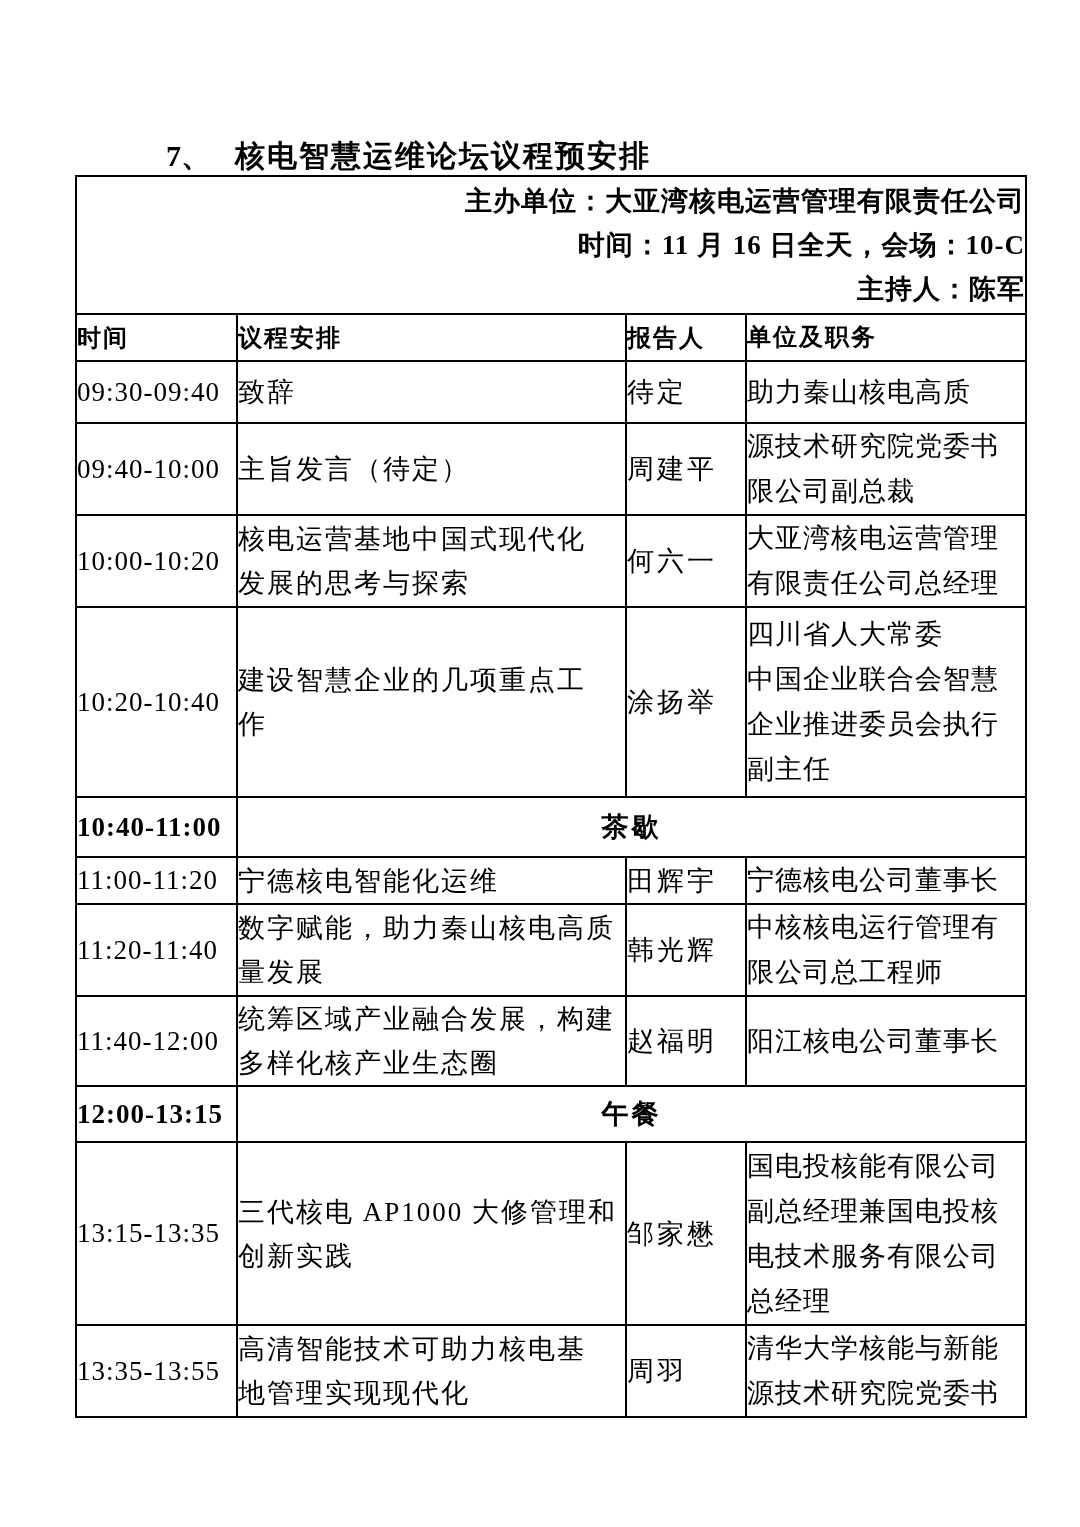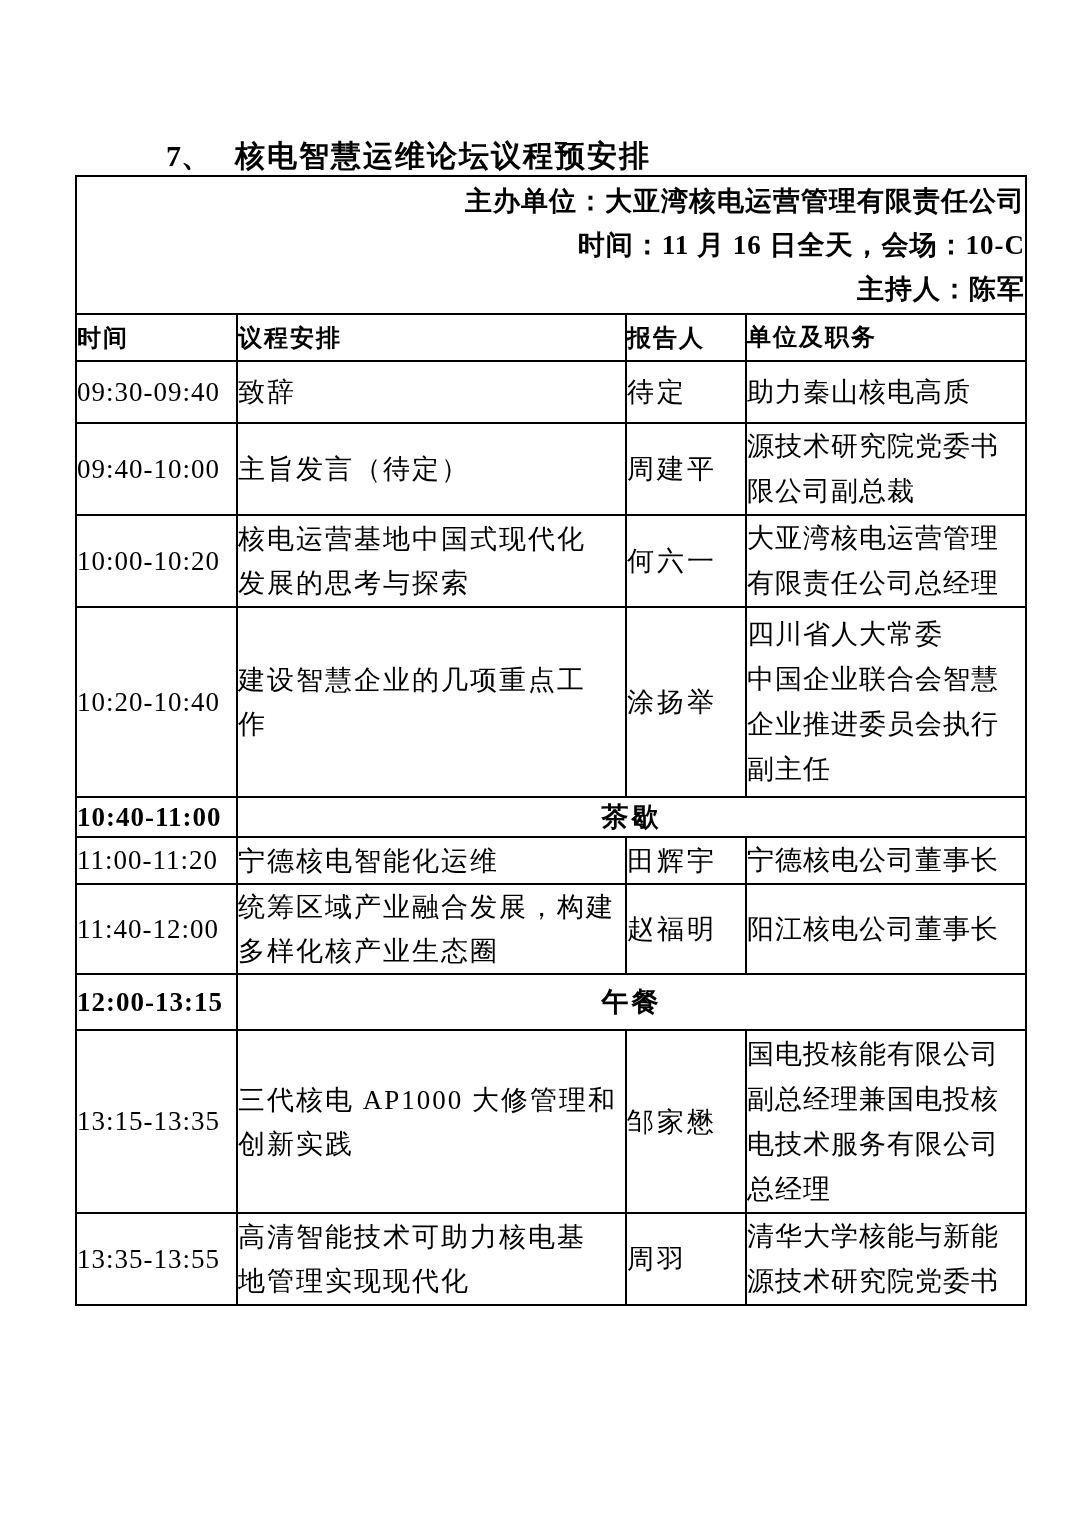--- a/index.html
+++ b/index.html
@@ -143,32 +143,44 @@
           <div class="line">作</div>
         </td>
         <td class="cell-speaker">涂扬举</td>
         <td class="cell-org">
           <div class="line">四川省人大常委</div>
           <div class="line">中国企业联合会智慧</div>
           <div class="line">企业推进委员会执行</div>
           <div class="line">副主任</div>
         </td>
       </tr>
-      <tr style="height: 40px;">
+      <tr style="height: 60px;">
         <td class="cell-time bold-time">10:40-11:00</td>
         <td colspan="3" class="break-cell">茶歇</td>
       </tr>
       <tr style="height: 44px;">
         <td class="cell-time">11:00-11:20</td>
         <td class="cell-agenda">
           <div class="line">宁德核电智能化运维</div>
         </td>
         <td class="cell-speaker">田辉宇</td>
         <td class="cell-org">
           <div class="line">宁德核电公司董事长</div>
+        </td>
+      </tr>
+      <tr style="height: 91px;">
+        <td class="cell-time">11:20-11:40</td>
+        <td class="cell-agenda">
+          <div class="line">数字赋能，助力秦山核电高质</div>
+          <div class="line">量发展</div>
+        </td>
+        <td class="cell-speaker">韩光辉</td>
+        <td class="cell-org">
+          <div class="line">中核核电运行管理有</div>
+          <div class="line">限公司总工程师</div>
         </td>
       </tr>
       <tr style="height: 85px;">
         <td class="cell-time">11:40-12:00</td>
         <td class="cell-agenda">
           <div class="line">统筹区域产业融合发展，构建</div>
           <div class="line">多样化核产业生态圈</div>
         </td>
         <td class="cell-speaker">赵福明</td>
         <td class="cell-org">

